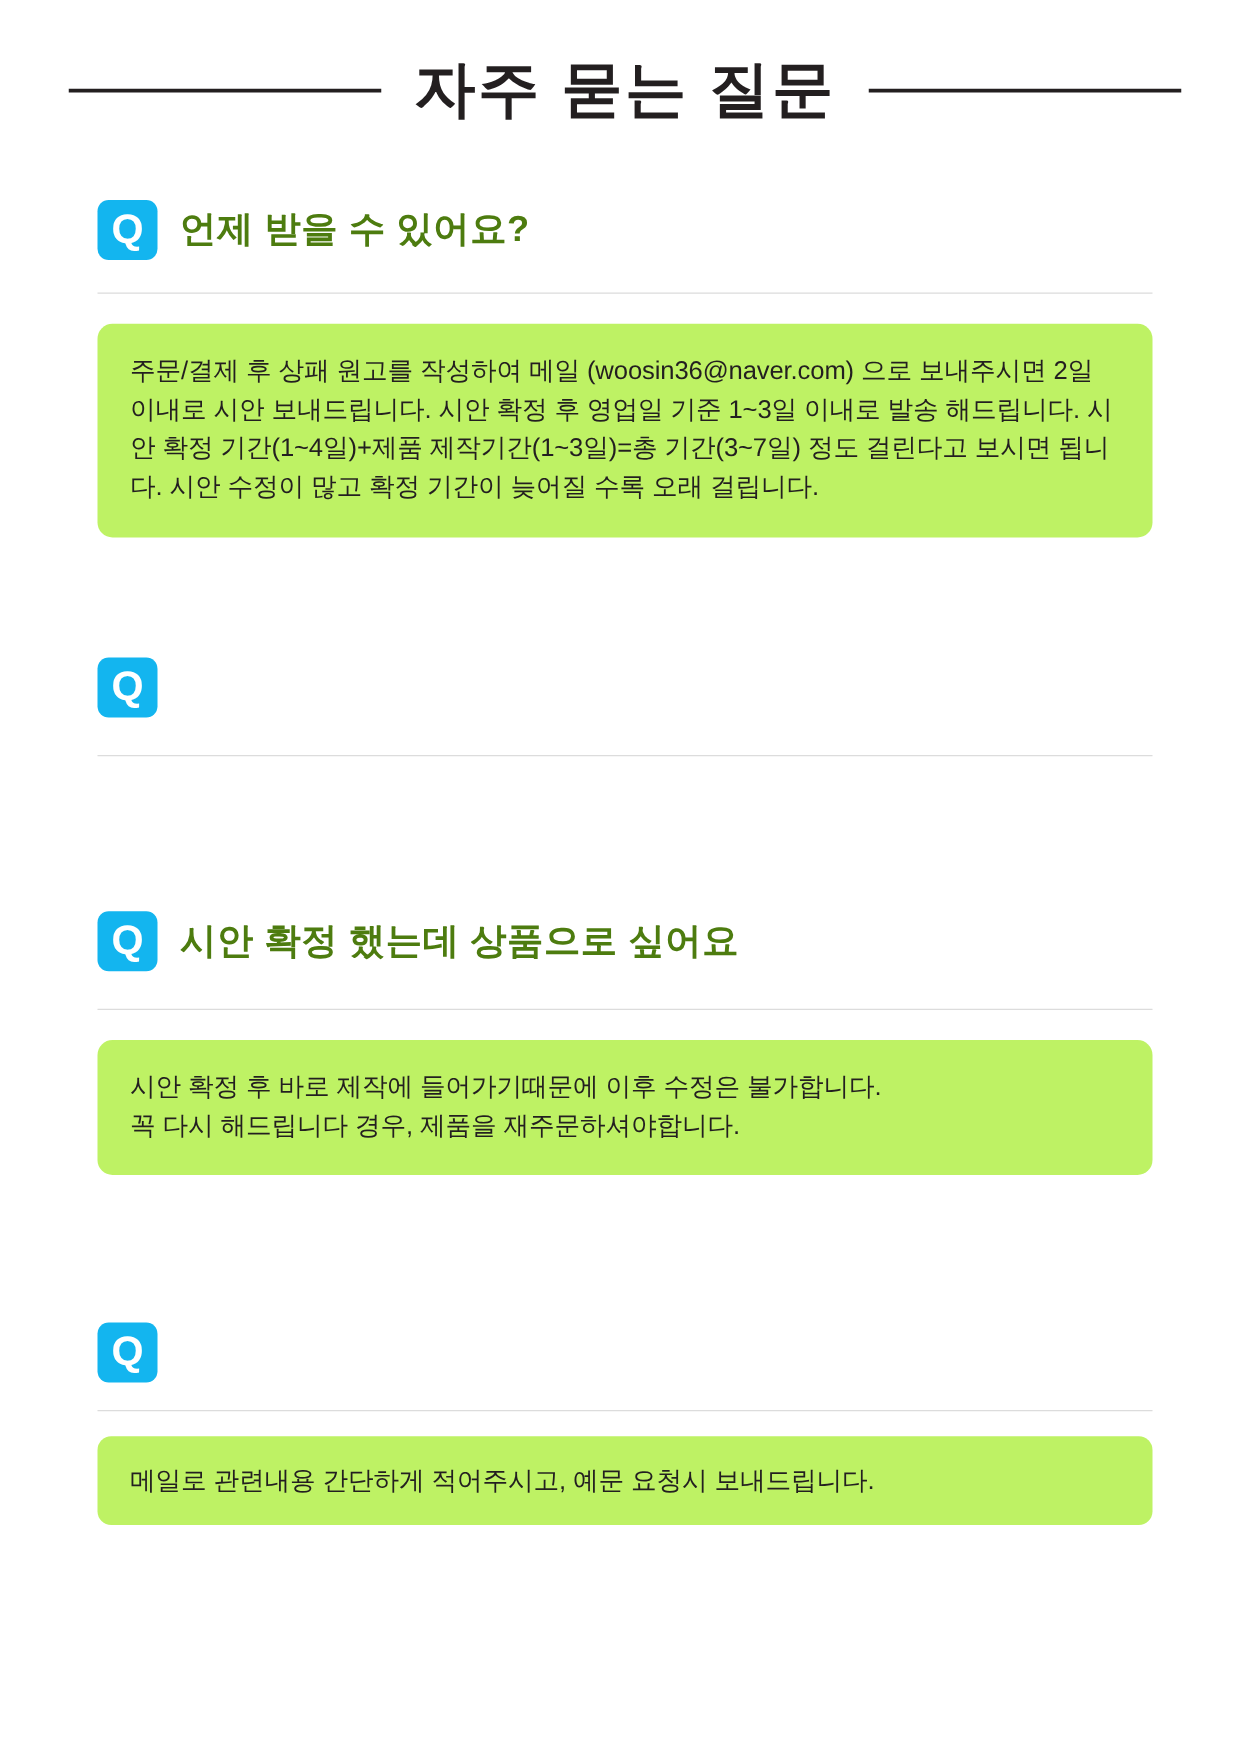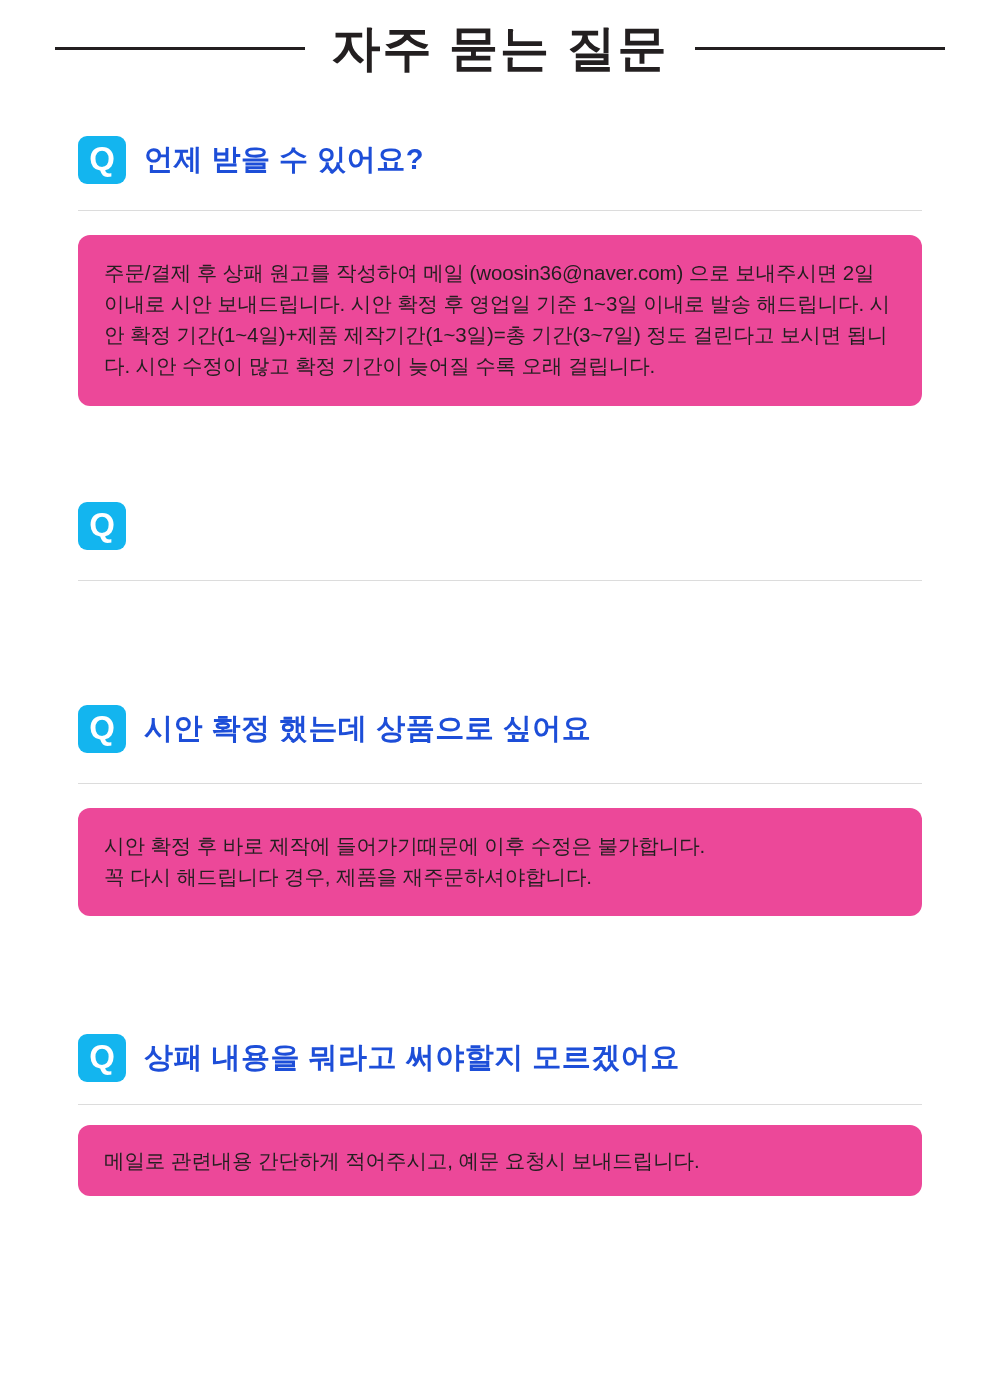--- a/index.html
+++ b/index.html
@@ -14,21 +14,21 @@
     color: #231f20;
     position: relative;
     overflow: hidden;
   }
 
   
   .header {
     display: flex;
     align-items: center;
     justify-content: center;
-    margin-top: 22px;
+    margin-top: 46px;
     padding: 0 30px;
     gap: 0;
   }
   .header .rule {
     height: 3px;
     background: #231f20;
     flex: 1 1 auto;
     max-width: 250px;
   }
   .header .rule.left { margin-right: 26px; }
@@ -66,50 +66,50 @@
     justify-content: center;
     flex: 0 0 auto;
     line-height: 1;
     padding-bottom: 2px;
     box-sizing: border-box;
   }
   .q-text {
     font-size: 29px;
     font-weight: 700;
     letter-spacing: 0.5px;
-    color: #1d4ed8;
+    color: #4d7c0f;
   }
 
   .divider {
     height: 1px;
     background: #dcdcdc;
     margin-top: 26px;
   }
 
   .answer {
-    background: #ec4899;
+    background: #bef264;
     border-radius: 12px;
     margin-top: 24px;
     padding: 22px 26px 24px 26px;
     font-size: 20.5px;
     line-height: 1.52;
     color: #231f20;
     letter-spacing: -0.1px;
     white-space: pre-line;
   }
 
   .gap-1 { height: 96px; }
   .gap-2 { height: 124px; }
   .gap-3 { height: 118px; }
 
   
   .faq-item.i2 .divider { margin-top: 30px; }
   .faq-item.i3 .divider { margin-top: 30px; }
   .faq-item.i4 .divider { margin-top: 22px; }
-  .faq-item.i4 .answer { margin-top: 20px; padding-top: 20px; padding-bottom: 20px; }
+  .faq-item.i4 .answer { margin-top: 20px; padding-top: 20px; padding-bottom: 20px; border-radius: 11px; }
 </style>
 </head>
 <body>
 
 <div class="header">
   <div class="rule left"></div>
   <div class="page-title">자주 묻는 질문</div>
   <div class="rule right"></div>
 </div>
 
@@ -143,19 +143,18 @@
     <div class="divider"></div>
     <div class="answer">시안 확정 후 바로 제작에 들어가기때문에 이후 수정은 불가합니다.
 꼭 다시 해드립니다 경우, 제품을 재주문하셔야합니다.</div>
   </div>
 
   <div class="gap-3"></div>
 
   <div class="faq-item i4">
     <div class="q-row">
       <div class="q-badge">Q</div>
-      <div class="q-text">상패 내용을 뭐라고 써야할지 모르겠어요</div>
     </div>
     <div class="divider"></div>
     <div class="answer">메일로 관련내용 간단하게 적어주시고, 예문 요청시 보내드립니다.</div>
   </div>
 
 </div>
 
 </body></html>

